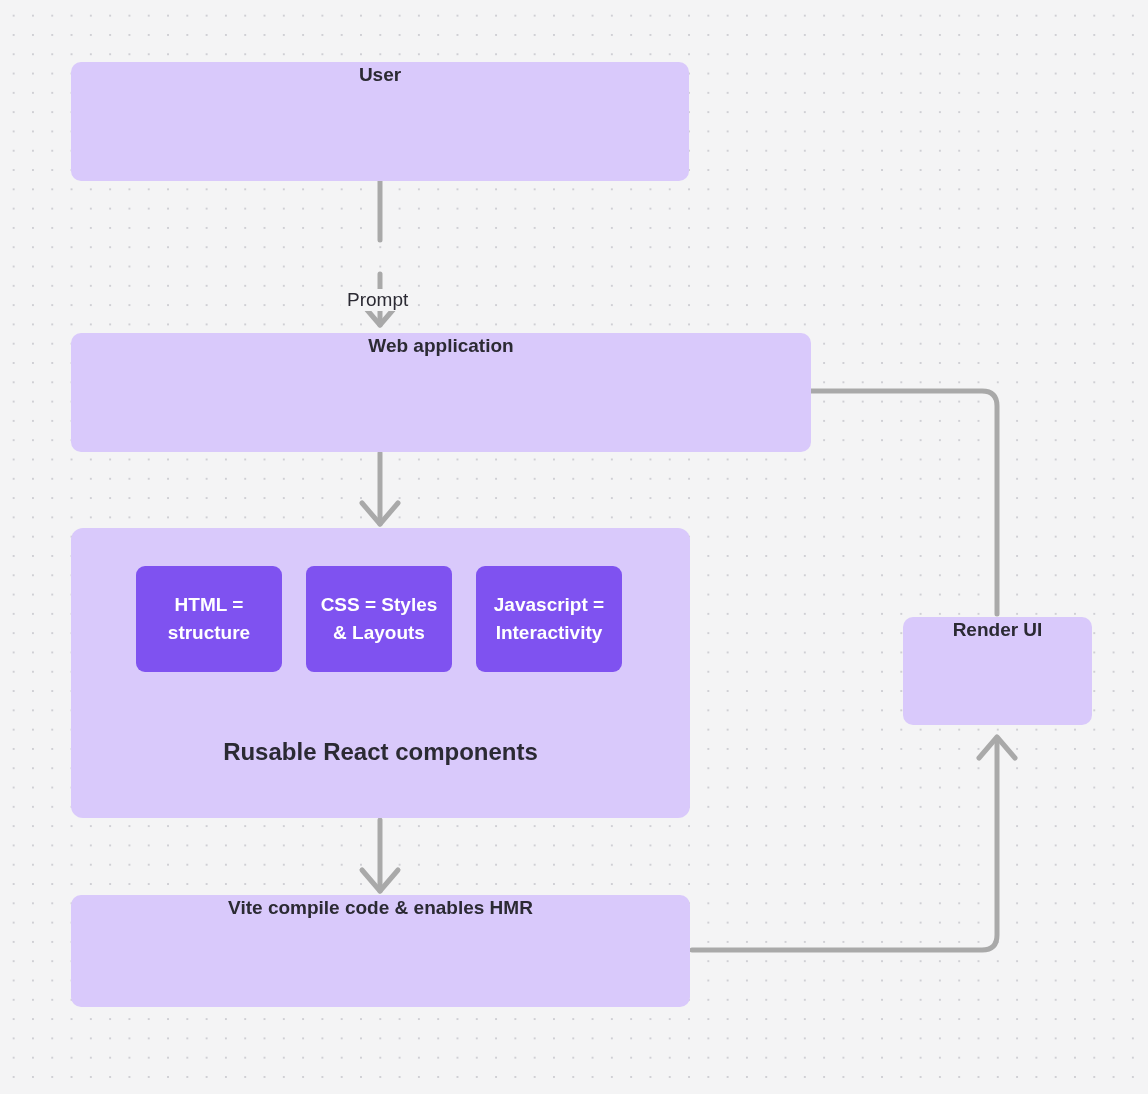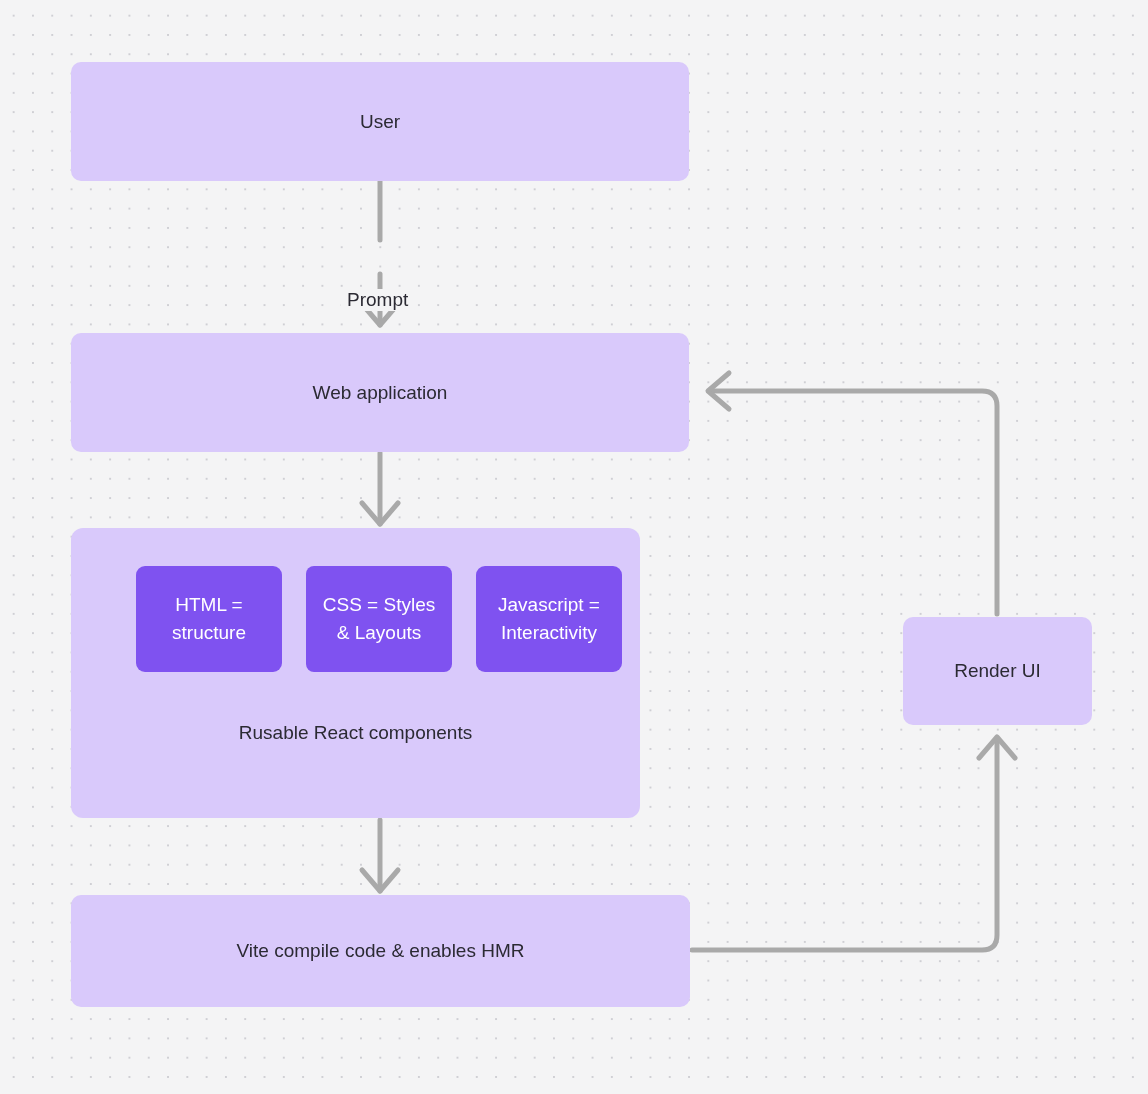--- a/index.html
+++ b/index.html
@@ -20,27 +20,28 @@
     background-image: radial-gradient(circle, #cfcfd4 1.4px, rgba(0,0,0,0) 1.5px);
     background-size: 19.3px 19.3px;
     background-position: 4px 6px;
   }
   .node {
     position: absolute;
     box-sizing: border-box;
     background: #d9c9fb;
     border-radius: 10px;
     display: flex;
-    align-items: center;
+    align-items: flex-start;
     justify-content: center;
     color: #2b2a33;
     font-size: 19px;
     line-height: 1.35;
     text-align: center;
     z-index: 3;
+    font-weight: bold;
   }
   .node.container {
     display: block;
     border-radius: 12px;
   }
   .chip {
     position: absolute;
     box-sizing: border-box;
     background: #7f52f0;
     border-radius: 9px;
@@ -52,22 +53,23 @@
     line-height: 1.45;
     text-align: center;
     z-index: 4;
   }
   .container-caption {
     position: absolute;
     width: 100%;
     left: 0;
     text-align: center;
     color: #2b2a33;
-    font-size: 19px;
+    font-size: 24px;
     z-index: 4;
+    margin-top: 16px;
   }
   .edge-label {
     position: absolute;
     color: #2b2a33;
     font-size: 19px;
     text-align: center;
     background: #f4f4f5;
     padding: 0 6px;
     z-index: 5;
     white-space: nowrap;
@@ -119,25 +121,25 @@
     <path class="edge-path" d="M 997 614 L 997 406 Q 997 391 982 391 L 711 391"></path>
     <path class="edge-head" d="M 729 373 L 708 391 L 729 409"></path>
   </svg>
 
   <div class="node" style="left:71px; top:62px; width:618px; height:119px;">
     <span>User</span>
   </div>
 
   <div class="edge-label" style="left:341px; top:245px;margin-top:44px;">Prompt</div>
 
-  <div class="node" style="left:71px; top:333px; width:618px; height:119px;">
+  <div class="node" style="left:71px; top:333px; width:740px; height:119px;">
     <span>Web application</span>
   </div>
 
-  <div class="node container" style="left:71px; top:528px; width:569px; height:290px;padding-left:10px;">
+  <div class="node container" style="left:71px; top:528px; width:619px; height:290px;padding-left:10px;">
 
     <div class="chip" style="left:65px; top:38px; width:146px; height:106px;">
       <span><span>HTML =</span><br><span>structure</span></span>
     </div>
 
     <div class="chip" style="left:235px; top:38px; width:146px; height:106px;border-radius:8px;">
       <span><span>CSS = Styles</span><br><span>&amp; Layouts</span></span>
     </div>
 
     <div class="chip" style="left:405px; top:38px; width:146px; height:106px;">

